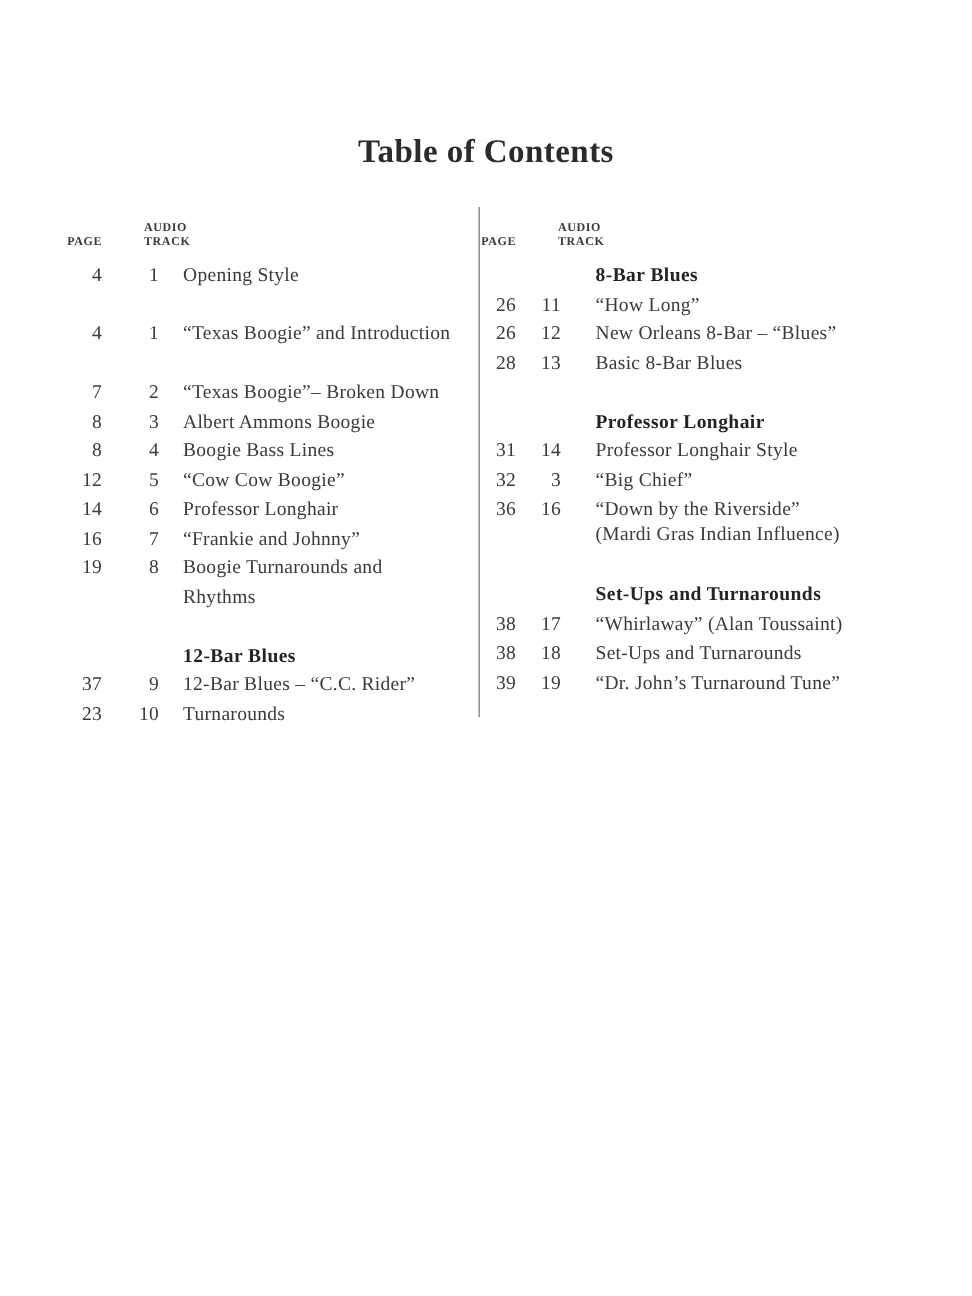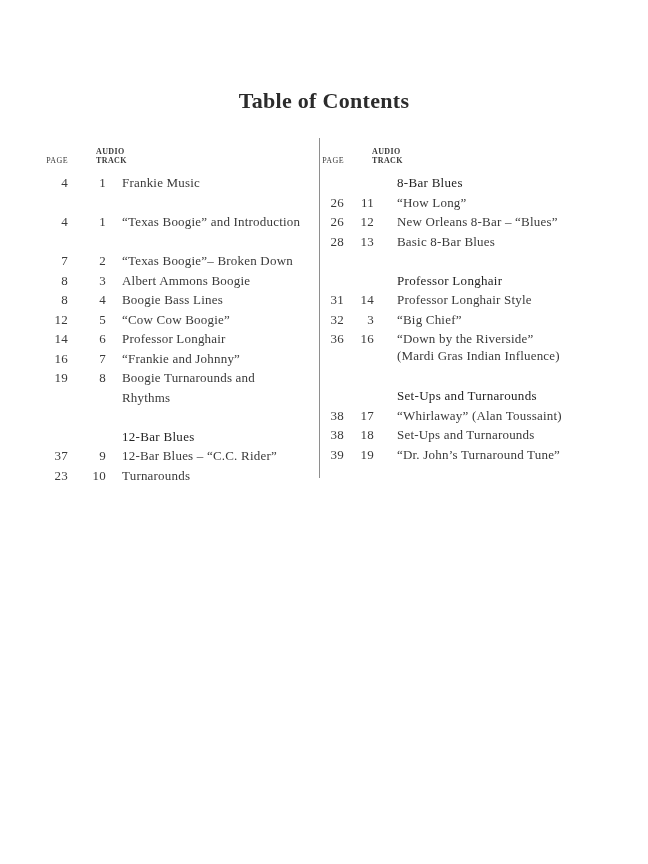--- a/index.html
+++ b/index.html
@@ -23,32 +23,32 @@
   }
   .col { position:absolute; top:145px; }
   .col-left  { left:28px;  width:278px; }
   .col-right { left:304px; width:342px; }
 
   .col-header { display:grid; align-items:end; margin-bottom:8px; padding-top:2px; }
   .col-left  .col-header, .col-left  .row { grid-template-columns:40px 38px 1fr; }
   .col-right .col-header, .col-right .row { grid-template-columns:40px 30px 1fr; }
   .h-page {
     grid-column:1; text-align:right; align-self:end;
-    font-size:8px; font-weight:normal; letter-spacing:0.4px; line-height:9px; color:#3a3a3a;
+    font-size:8px; font-weight:bold; letter-spacing:0.4px; line-height:9px; color:#3a3a3a;
   }
   .h-track { grid-column:2; text-align:center; font-size:8px; font-weight:bold; letter-spacing:0.4px; line-height:9px; color:#3a3a3a;margin-left:28px; }
   .h-track span { display:block; }
 
   .rows { display:block; }
   .row { display:grid; font-size:13px; line-height:19.5px; letter-spacing:0.2px; }
   .row.gap { min-height:19.5px; }
   .c-page, .c-track { text-align:right; }
   .col-left  .c-title { padding-left:16px; }
   .col-right .c-title { padding-left:23px; }
-  .row.heading .c-title { font-weight:normal; color:#232323; letter-spacing:0.3px; }
+  .row.heading .c-title { font-weight:bold; color:#232323; letter-spacing:0.3px; }
   .c-sub { display:block; line-height:14px; padding-bottom:4px; }
 </style>
 </head>
 <body>
 
 <div class="page">
   <h1 class="title">Table of Contents</h1>
   <div class="divider"></div>
 
   <section class="col col-left">
@@ -56,21 +56,21 @@
       <span class="h-page">PAGE</span>
       <span class="h-track">
         <span>AUDIO</span>
         <span>TRACK</span>
       </span>
     </div>
     <div class="rows">
         <div class="row entry">
           <span class="c-page">4</span>
           <span class="c-track">1</span>
-          <span class="c-title">Frankie Music</span>
+          <span class="c-title">Opening Style</span>
         </div>
         <div class="row gap"></div>
         <div class="row entry">
           <span class="c-page">4</span>
           <span class="c-track">1</span>
           <span class="c-title">“Texas Boogie” and Introduction</span>
         </div>
         <div class="row gap"></div>
         <div class="row entry">
           <span class="c-page">7</span>

